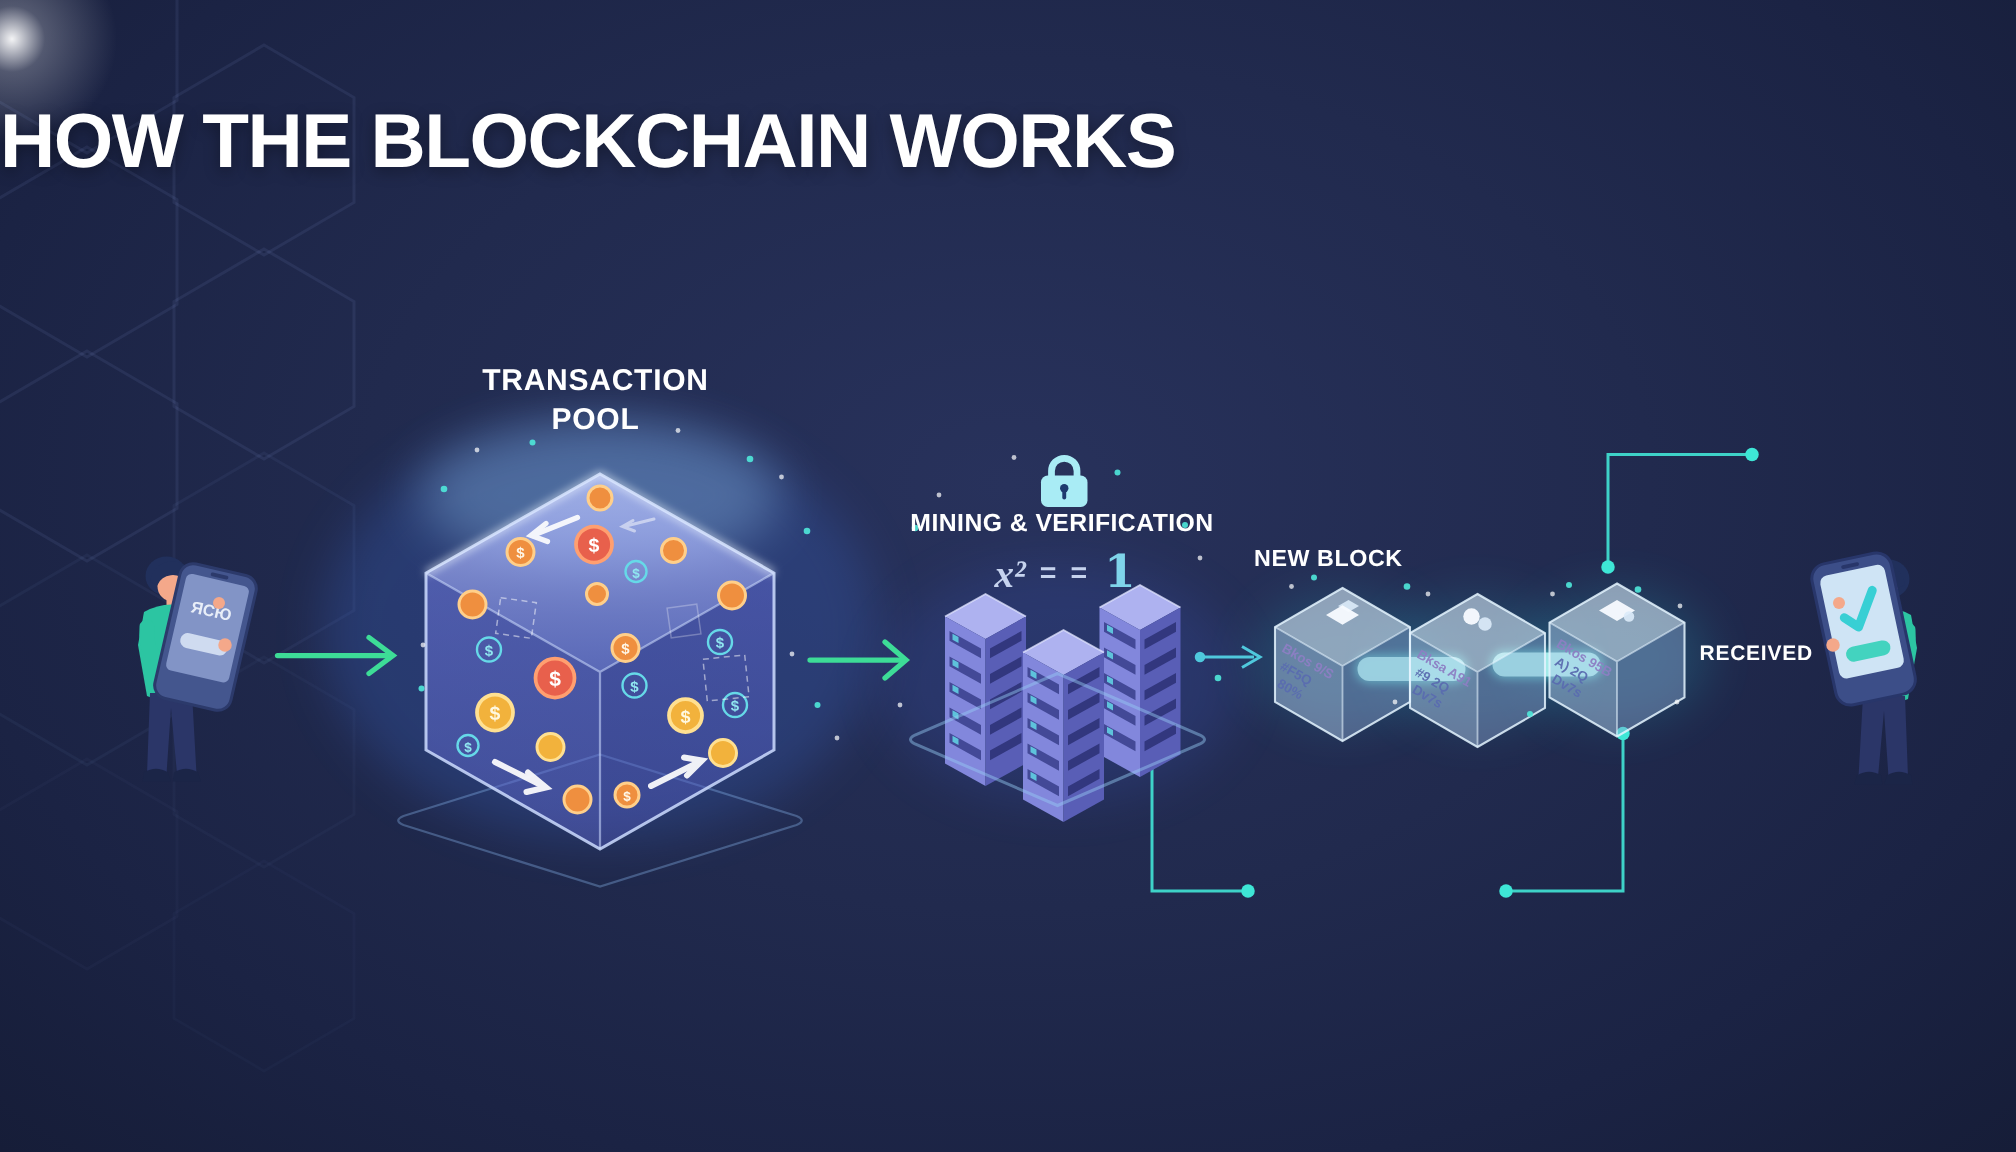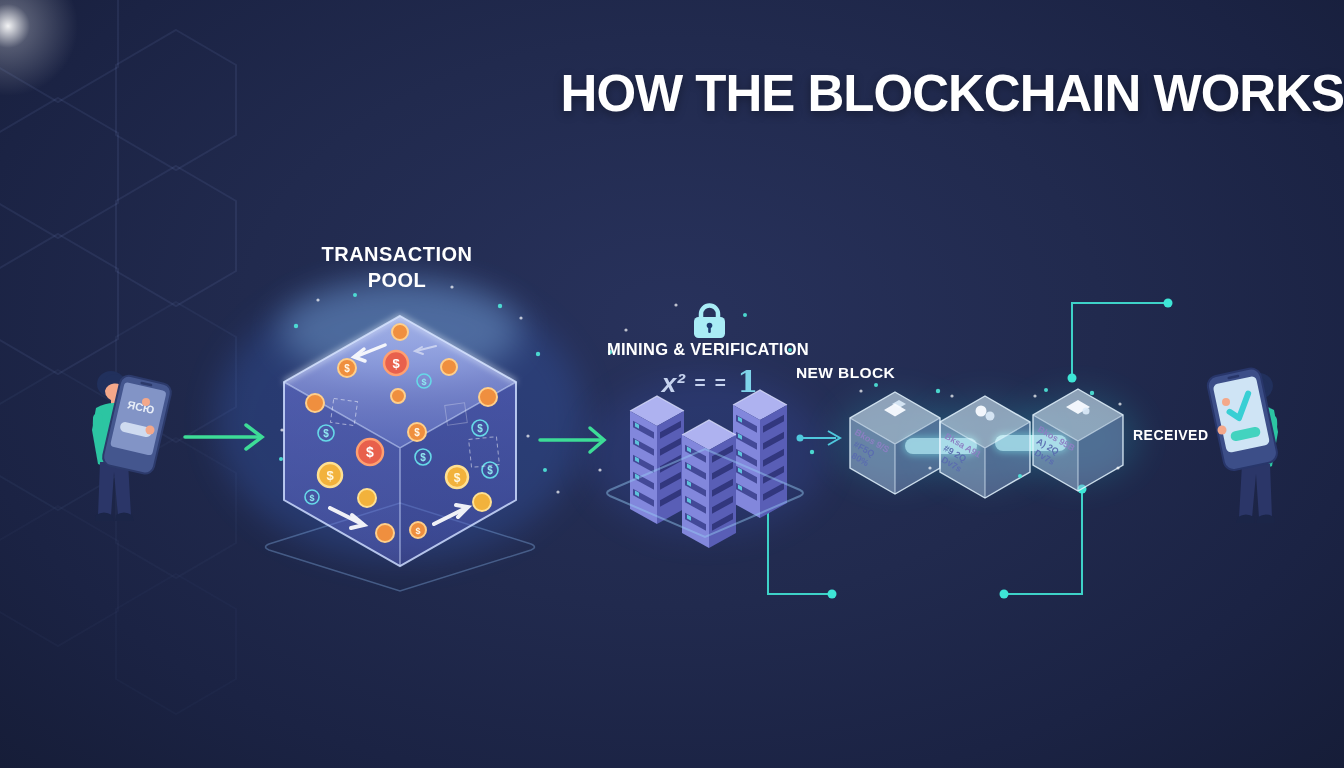--- a/index.html
+++ b/index.html
@@ -6,30 +6,30 @@
   .stage{
     position:relative;width:1344px;height:768px;overflow:hidden;
     font-family:"Liberation Sans",sans-serif;
     background:
       radial-gradient(circle at 8px 26px, rgba(255,255,255,.95) 0px, rgba(255,255,255,.25) 22px, rgba(255,255,255,0) 70px),
       radial-gradient(ellipse at 50% 42%, #28325c 0%, #212a4e 45%, #1b2344 75%, #161d38 100%);
   }
   .scene{position:absolute;left:0;top:0;}
   .lbl{position:absolute;color:#ffffff;font-weight:800;}
   .title{
-    position:absolute;top:64px;left:0;right:0;text-align:right;
+    position:absolute;top:64px;left:0;right:0;text-align:left;
     color:#ffffff;font-size:51px;font-weight:800;letter-spacing:-1px;
     text-shadow:0 3px 10px rgba(0,0,0,.35);
   }
   .pool-label{left:297px;top:241px;width:200px;text-align:center;font-size:20px;line-height:26px;letter-spacing:.5px;}
   .mining-label{left:588px;top:340px;width:240px;text-align:center;font-size:16.5px;letter-spacing:.3px;}
-  .newblock-label{left:796px;top:364px;font-size:15.5px;letter-spacing:.4px;}
+  .newblock-label{left:836px;top:364px;font-size:15.5px;letter-spacing:.4px;}
   .received-label{left:1133px;top:427px;font-size:14px;letter-spacing:.5px;}
   .equation{left:630px;top:364px;width:160px;text-align:center;position:absolute;}
-  .eq-x{font-family:Liberation Sans, sans-serif;font-style:italic;font-weight:700;font-size:26px;color:#c6d3ee;}
+  .eq-x{font-family:Liberation Serif, serif;font-style:italic;font-weight:700;font-size:26px;color:#c6d3ee;}
   .eq-mid{font-size:19px;font-weight:700;color:#c6d3ee;letter-spacing:2px;margin:0 5px;vertical-align:3px;}
   .eq-1{font-family:"DejaVu Serif",serif;font-weight:700;font-size:30px;color:#7fd4ea;}
   .hash-l1{fill:#8d7fc4;}
   .hash-l2,.hash-l3{fill:#5a6cb0;}
   .hash-t{font-size:9px;font-weight:bold;opacity:.95;}
 </style>
 </head>
 <body>
 
 <div class="stage">

